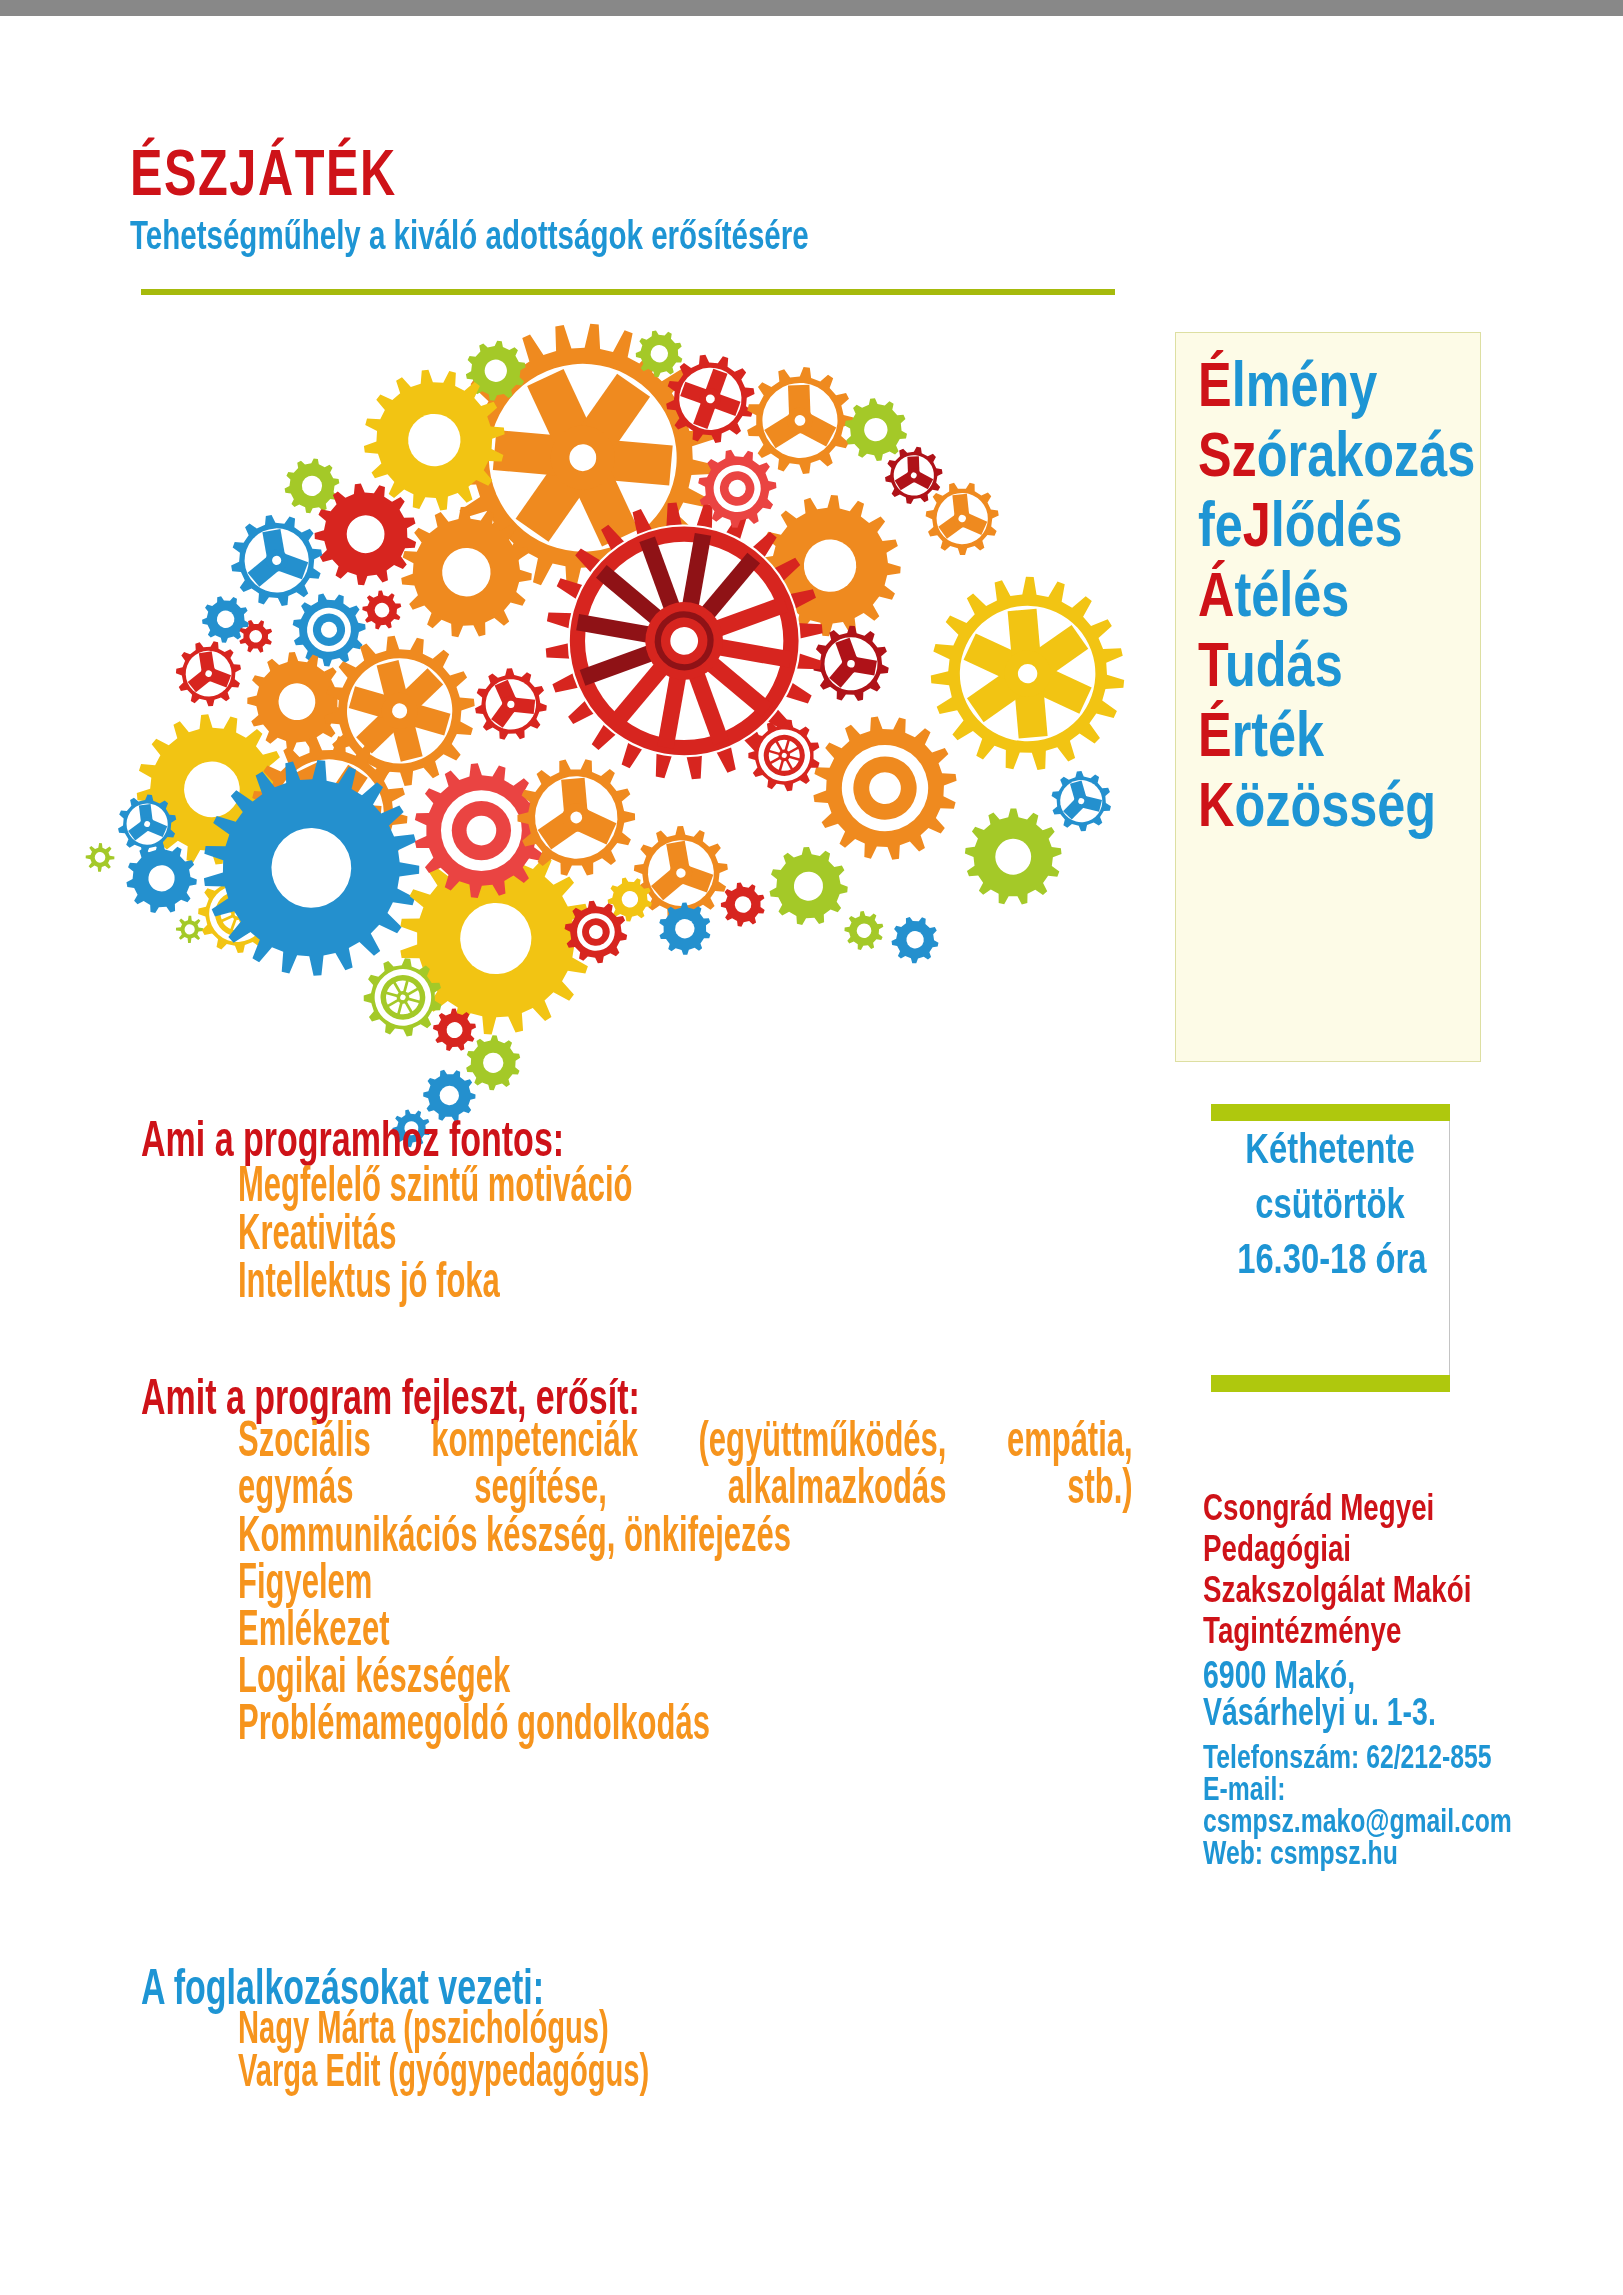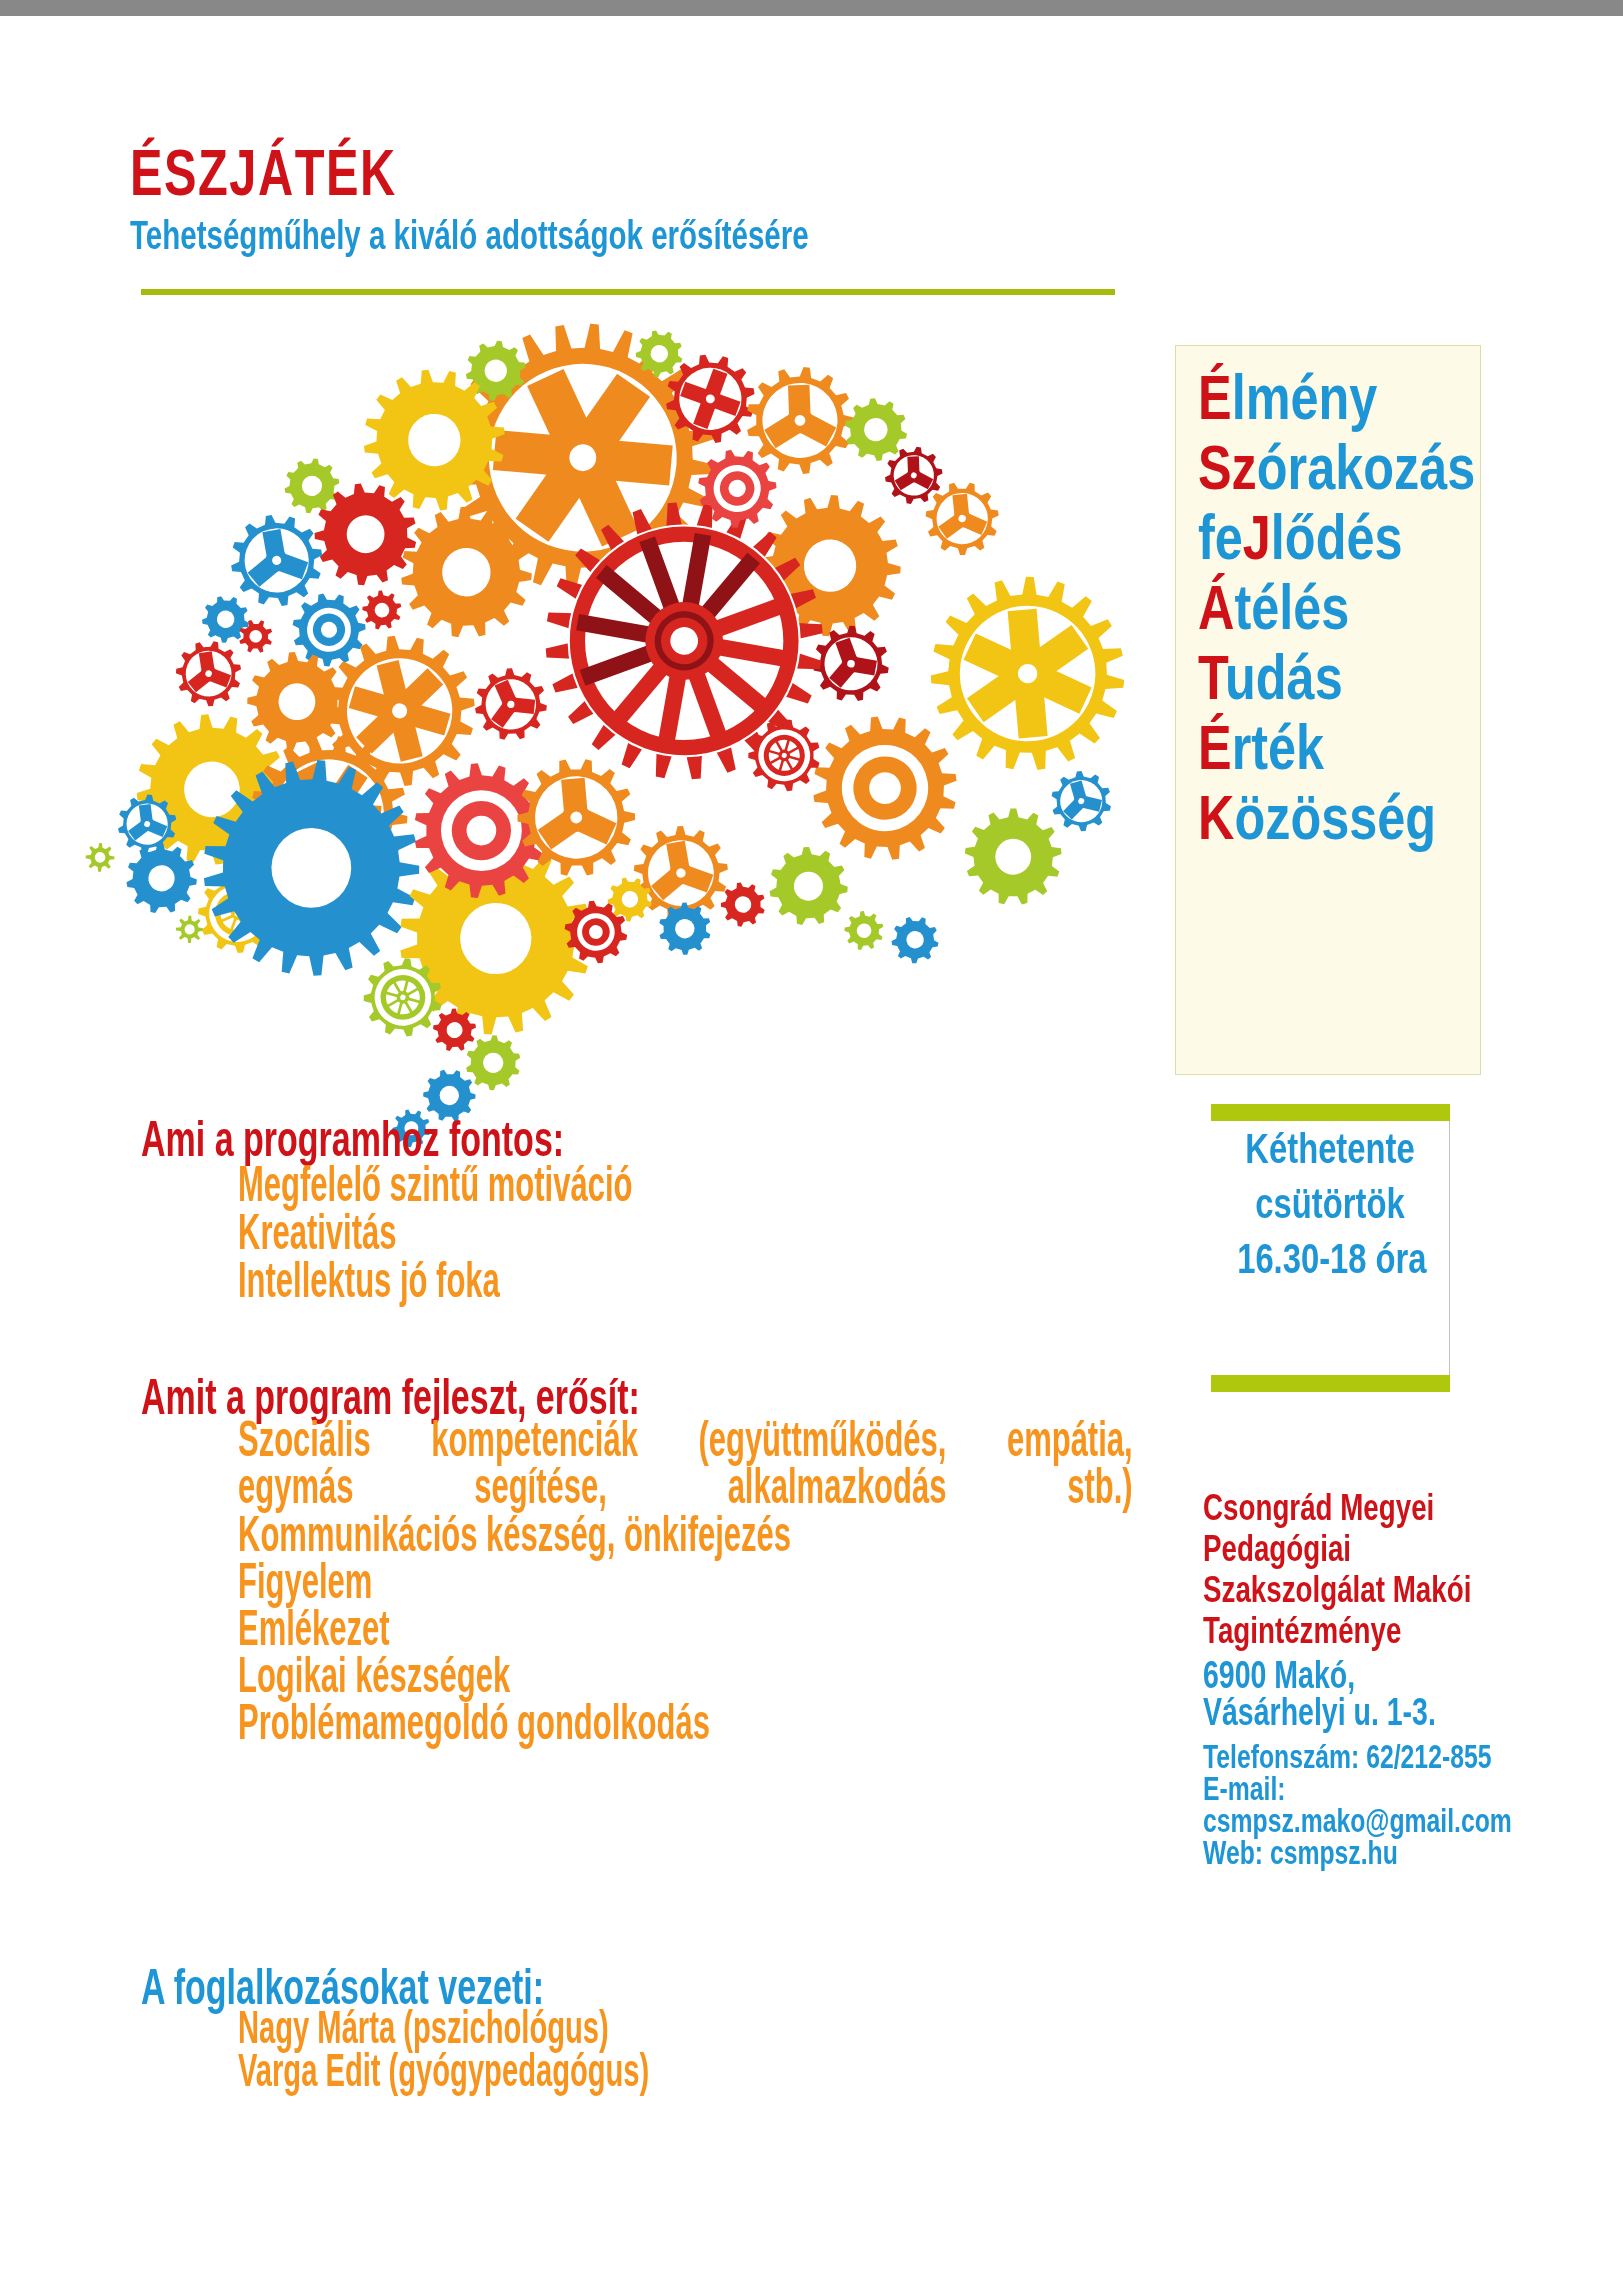--- a/index.html
+++ b/index.html
@@ -12,21 +12,21 @@
   .nowrap{white-space:nowrap;}
   
   #title{left:130px;top:119px;font-size:65px;color:var(--red);
          transform:scaleX(.75);transform-origin:0 0;letter-spacing:2px;}
   #subtitle{left:130px;top:196px;font-size:41px;color:var(--blue);
          transform:scaleX(.72);transform-origin:0 0;}
   #rule{left:141px;top:273px;width:974px;height:5.9px;background:var(--olive);}
   
   #brain{left:79px;top:288px;}
   
-  #acrostic{left:1175px;top:329px;width:306px;height:730px;box-sizing:border-box;
+  #acrostic{left:1175px;top:316px;width:306px;height:730px;box-sizing:border-box;
     background:var(--cream);border:1.3px solid var(--cream-border);
     padding:15.7px 0 0 22px;}
   .acro-line{font-size:63px;line-height:70px;transform:scaleX(.80);
     transform-origin:0 0;white-space:nowrap;}
   .acro-red{color:var(--red);}
   .acro-blue{color:var(--blue);}
   
   #schedule{left:1211px;top:1088px;width:239px;}
   .bar{height:17px;background:var(--bar-green);}
   #schedule-mid{height:254px;border-right:1.3px solid var(--gray-line);

